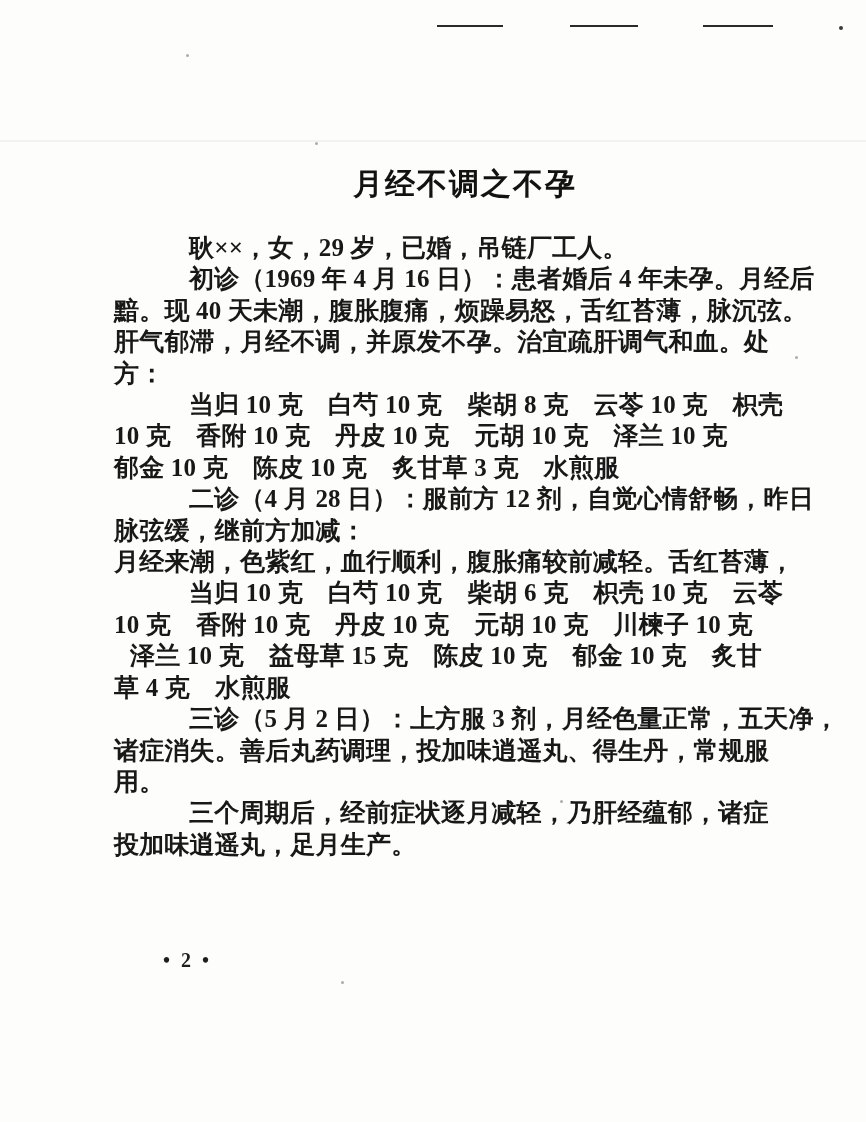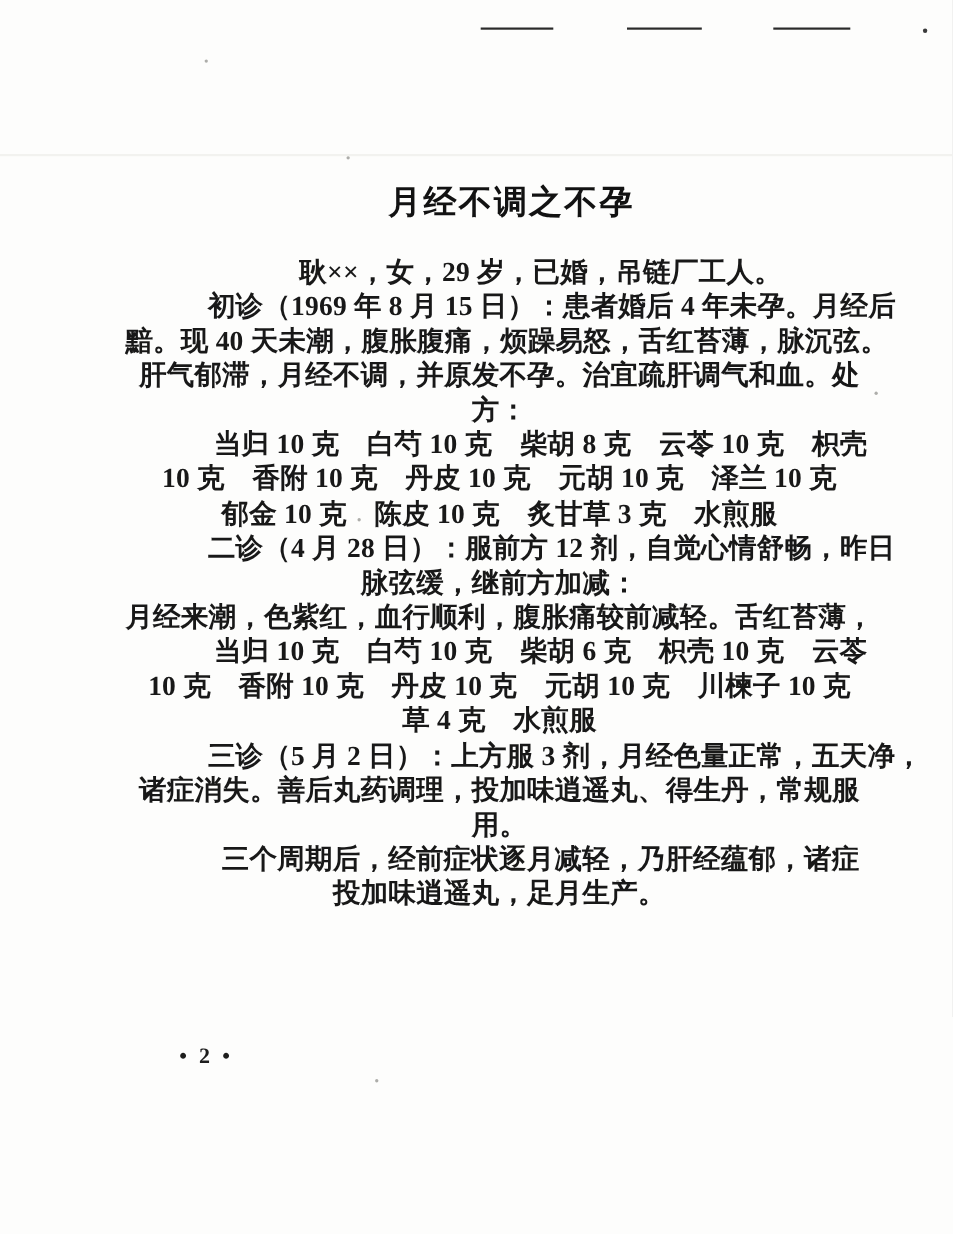--- a/index.html
+++ b/index.html
@@ -68,21 +68,20 @@
     top: 232px;
     width: 680px;
   }
   .line {
     font-size: 25px;
     line-height: 31.4px;
     font-weight: 600;
     letter-spacing: 0.2px;
     white-space: pre;
     color: #181818;
-    text-align: center;
   }
   .ind-p { padding-left: 75px; }  
   .ind-s { padding-left: 16px; }  
   .pageno {
     position: absolute;
     left: 163px;
     top: 949px;
     font-size: 20px;
     font-weight: 600;
     letter-spacing: 3px;
@@ -105,32 +104,33 @@
   <span class="speck" style="left:315px; top:142px;"></span>
   <span class="speck" style="left:325px; top:471px;"></span>
   <span class="speck" style="left:795px; top:356px;"></span>
   <span class="speck" style="left:560px; top:800px;"></span>
   <span class="speck" style="left:341px; top:981px;"></span>
 
   <h1 class="title">月经不调之不孕</h1>
 
   <div class="body-text">
     <div class="line ind-p">耿××，女，29 岁，已婚，吊链厂工人。</div>
-    <div class="line ind-p">初诊（1969 年 8 月 15 日）：患者婚后 4 年未孕。月经后</div>
+    <div class="line ind-p">初诊（1969 年 4 月 16 日）：患者婚后 4 年未孕。月经后</div>
     <div class="line">黯。现 40 天未潮，腹胀腹痛，烦躁易怒，舌红苔薄，脉沉弦。</div>
     <div class="line">肝气郁滞，月经不调，并原发不孕。治宜疏肝调气和血。处</div>
     <div class="line">方：</div>
     <div class="line ind-p">当归 10 克　白芍 10 克　柴胡 8 克　云苓 10 克　枳壳</div>
     <div class="line">10 克　香附 10 克　丹皮 10 克　元胡 10 克　泽兰 10 克</div>
     <div class="line">郁金 10 克　陈皮 10 克　炙甘草 3 克　水煎服</div>
     <div class="line ind-p">二诊（4 月 28 日）：服前方 12 剂，自觉心情舒畅，昨日</div>
     <div class="line">脉弦缓，继前方加减：</div>
     <div class="line">月经来潮，色紫红，血行顺利，腹胀痛较前减轻。舌红苔薄，</div>
     <div class="line ind-p">当归 10 克　白芍 10 克　柴胡 6 克　枳壳 10 克　云苓</div>
     <div class="line">10 克　香附 10 克　丹皮 10 克　元胡 10 克　川楝子 10 克</div>
+    <div class="line ind-s">泽兰 10 克　益母草 15 克　陈皮 10 克　郁金 10 克　炙甘</div>
     <div class="line">草 4 克　水煎服</div>
     <div class="line ind-p">三诊（5 月 2 日）：上方服 3 剂，月经色量正常，五天净，</div>
     <div class="line">诸症消失。善后丸药调理，投加味逍遥丸、得生丹，常规服</div>
     <div class="line">用。</div>
     <div class="line ind-p">三个周期后，经前症状逐月减轻，乃肝经蕴郁，诸症</div>
     <div class="line">投加味逍遥丸，足月生产。</div>
   </div>
 
   <div class="pageno">• 2 •</div>
 

